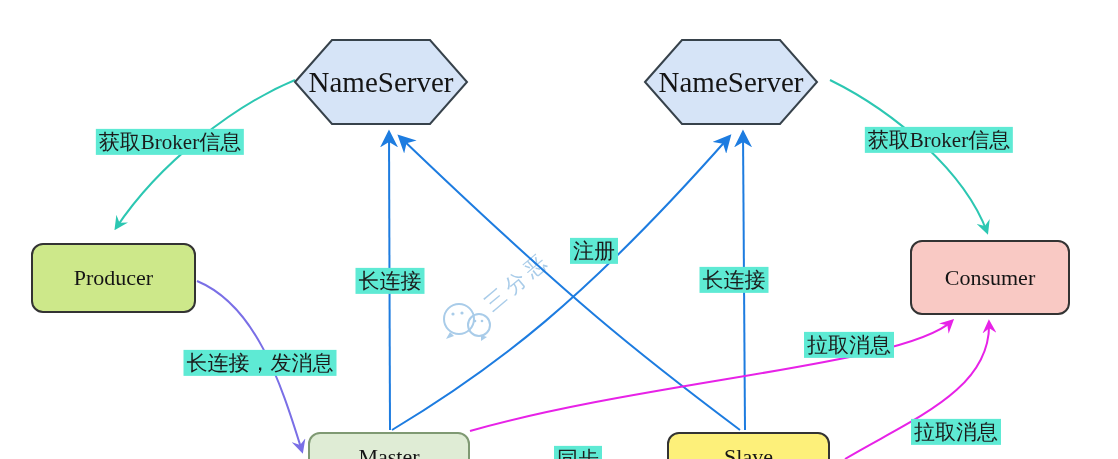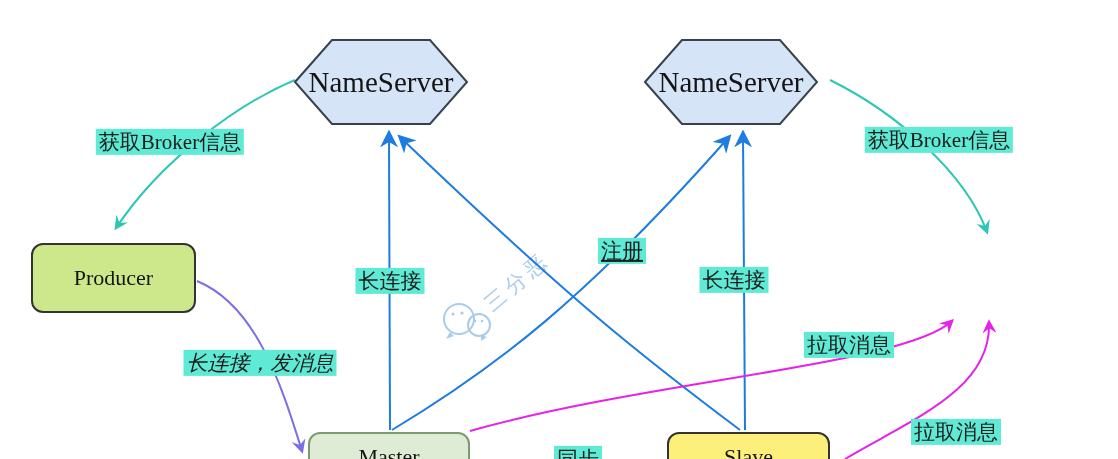--- a/index.html
+++ b/index.html
@@ -88,32 +88,35 @@
     <span>NameServer</span>
   </div>
   <div class="node hexlabel" style="left:645px;top:42px;width:172px;height:80px;">
     <span>NameServer</span>
   </div>
 
   <div class="node rectnode" style="left:31px;top:243px;width:165px;height:70px;background:var(--producer-fill);">
     <span>Producer</span>
   </div>
 
+  <div class="node rectnode" style="left:910px;top:240px;width:160px;height:75px;background:var(--consumer-fill);">
+    <span>Consumer</span>
+  </div>
 
   <div class="node rectnode" style="left:308px;top:432px;width:162px;height:50px;background:var(--master-fill);border-color:var(--master-border);border-width:2px;">
     <span>Master</span>
   </div>
 
   <div class="node rectnode" style="left:667px;top:432px;width:163px;height:50px;background:var(--slave-fill);">
     <span>Slave</span>
   </div>
 
   <div class="edge-label" style="left:170px;top:142px;">获取Broker信息</div>
   <div class="edge-label" style="left:939px;top:140px;">获取Broker信息</div>
   <div class="edge-label" style="left:390px;top:281px;">长连接</div>
   <div class="edge-label" style="left:734px;top:280px;">长连接</div>
-  <div class="edge-label" style="left:622px;top:251px;text-decoration:underline;">注册</div>
-  <div class="edge-label" style="left:260px;top:363px;font-style:italic;">长连接，发消息</div>
+  <div class="edge-label" style="left:594px;top:251px;">注册</div>
+  <div class="edge-label" style="left:260px;top:363px;">长连接，发消息</div>
   <div class="edge-label" style="left:849px;top:345px;">拉取消息</div>
   <div class="edge-label" style="left:956px;top:432px;">拉取消息</div>
   <div class="edge-label" style="left:578px;top:459px;">同步</div>
 
 </div>
 
 </body></html>

